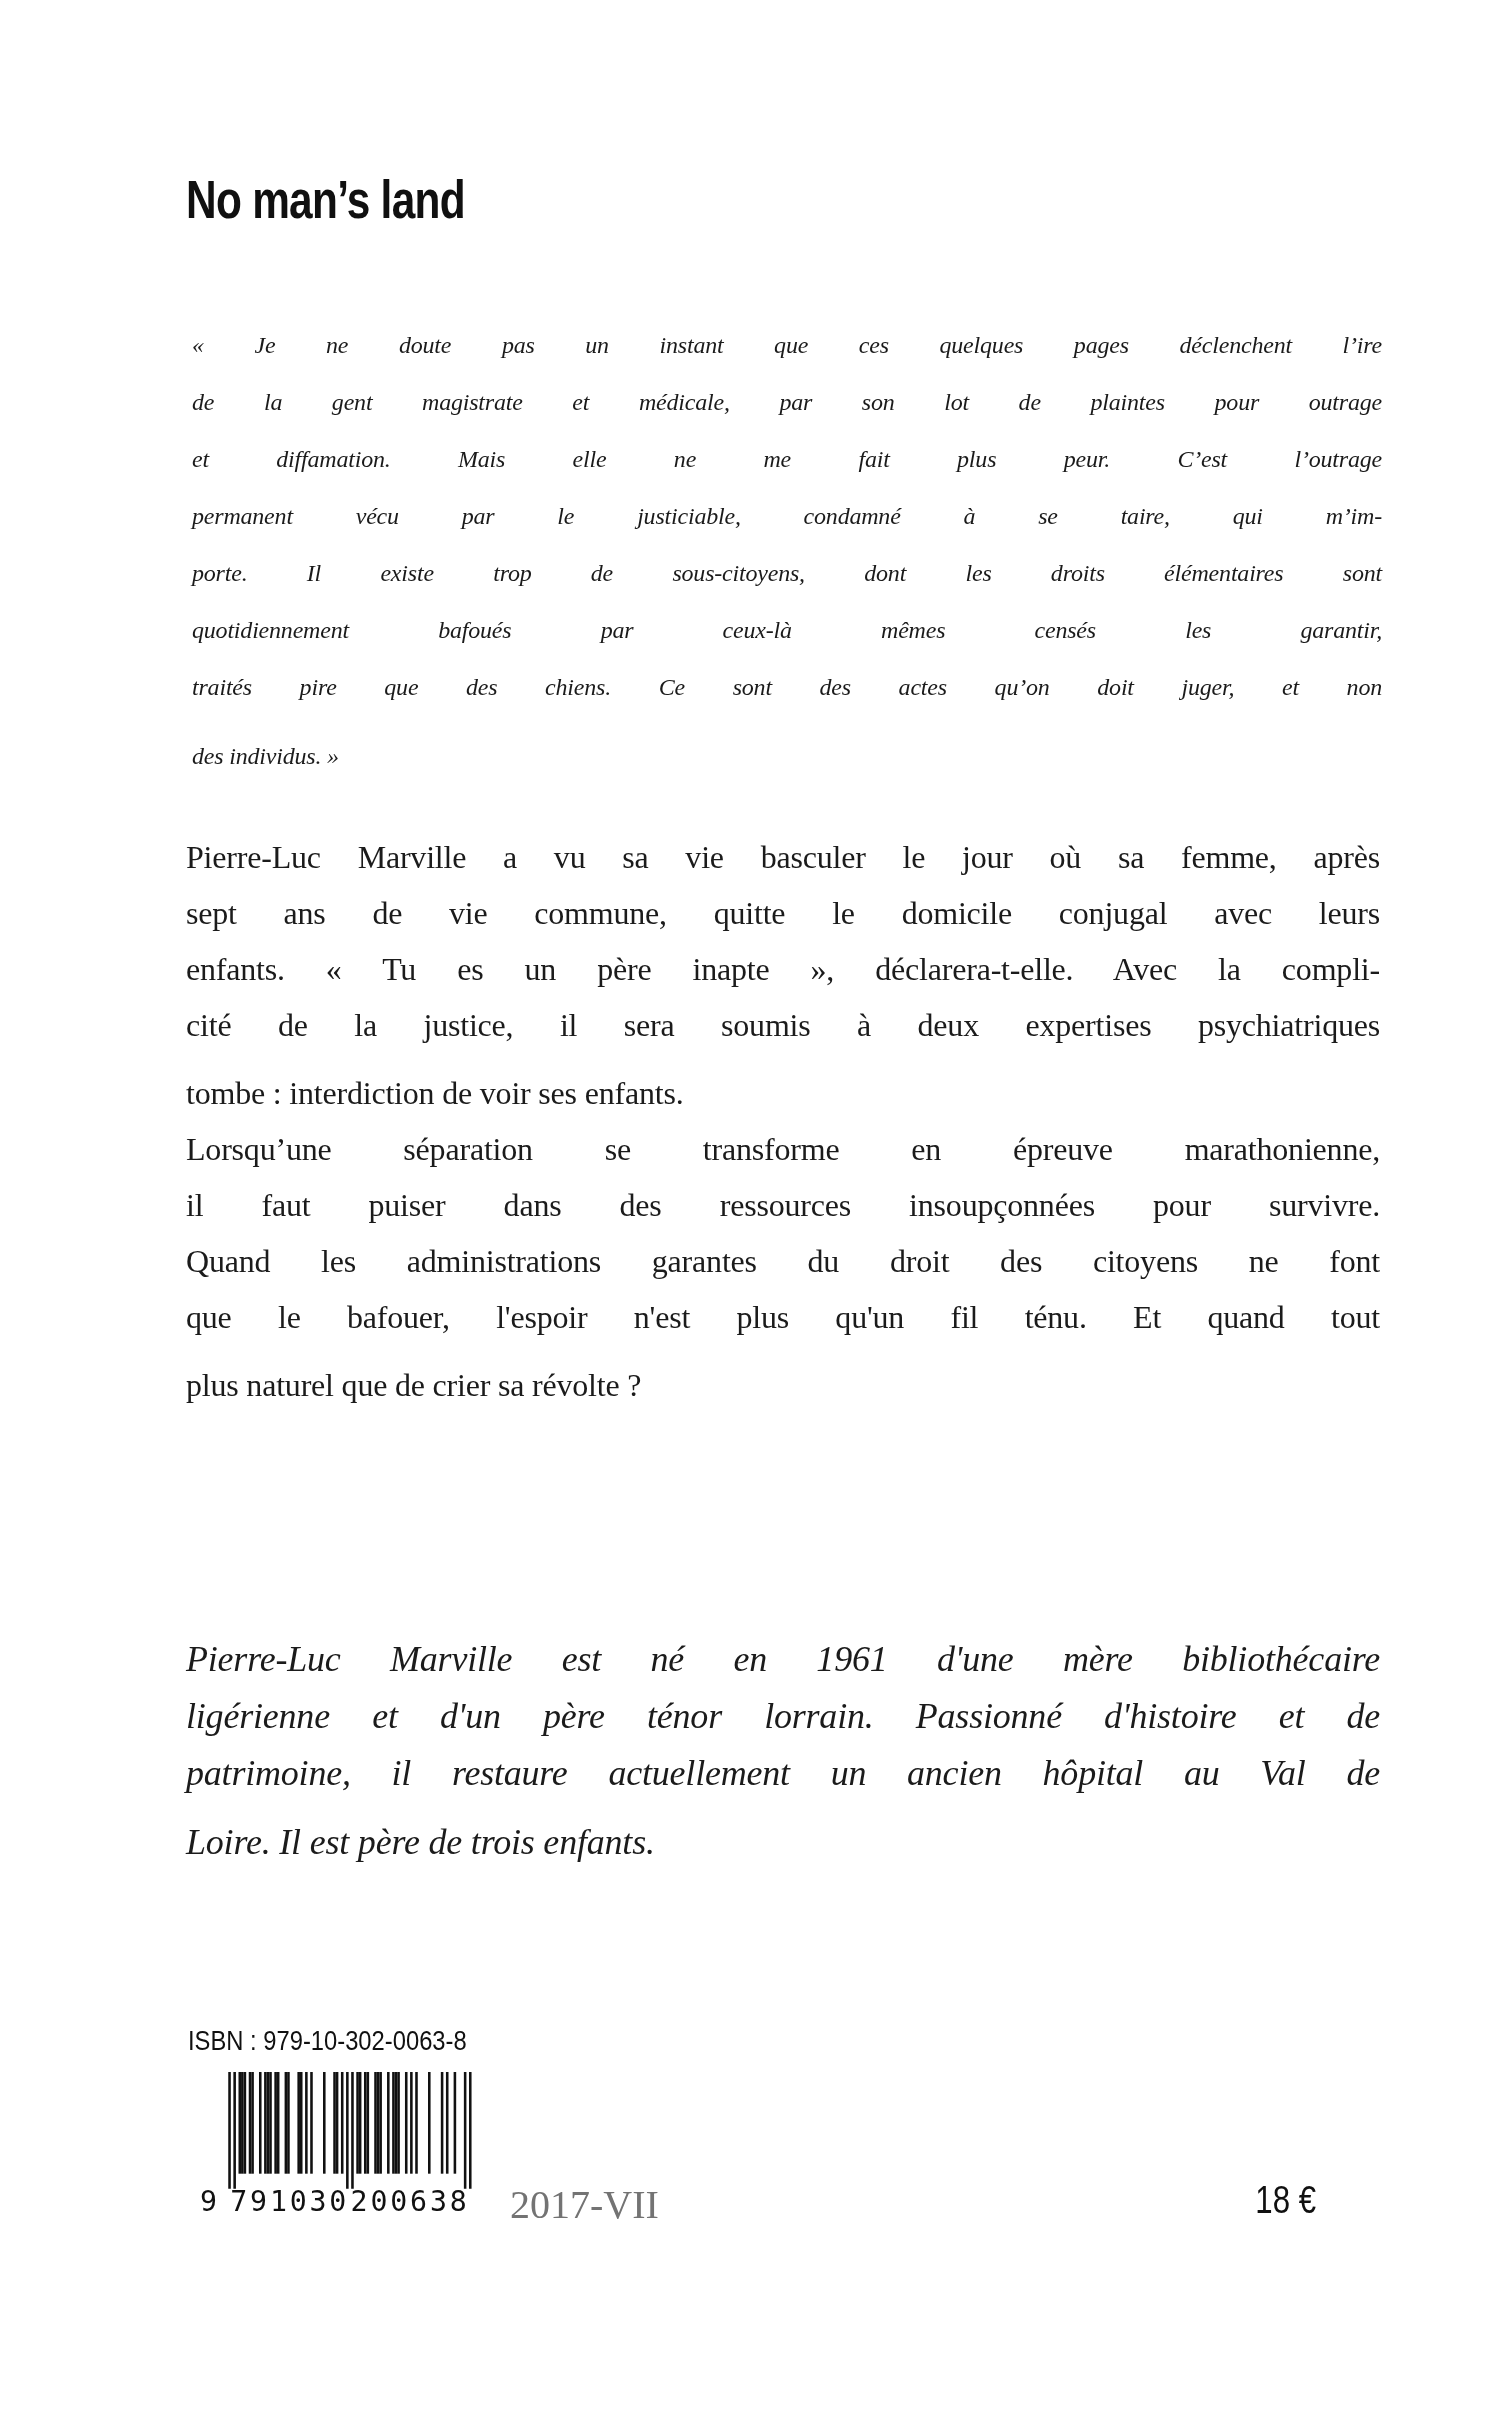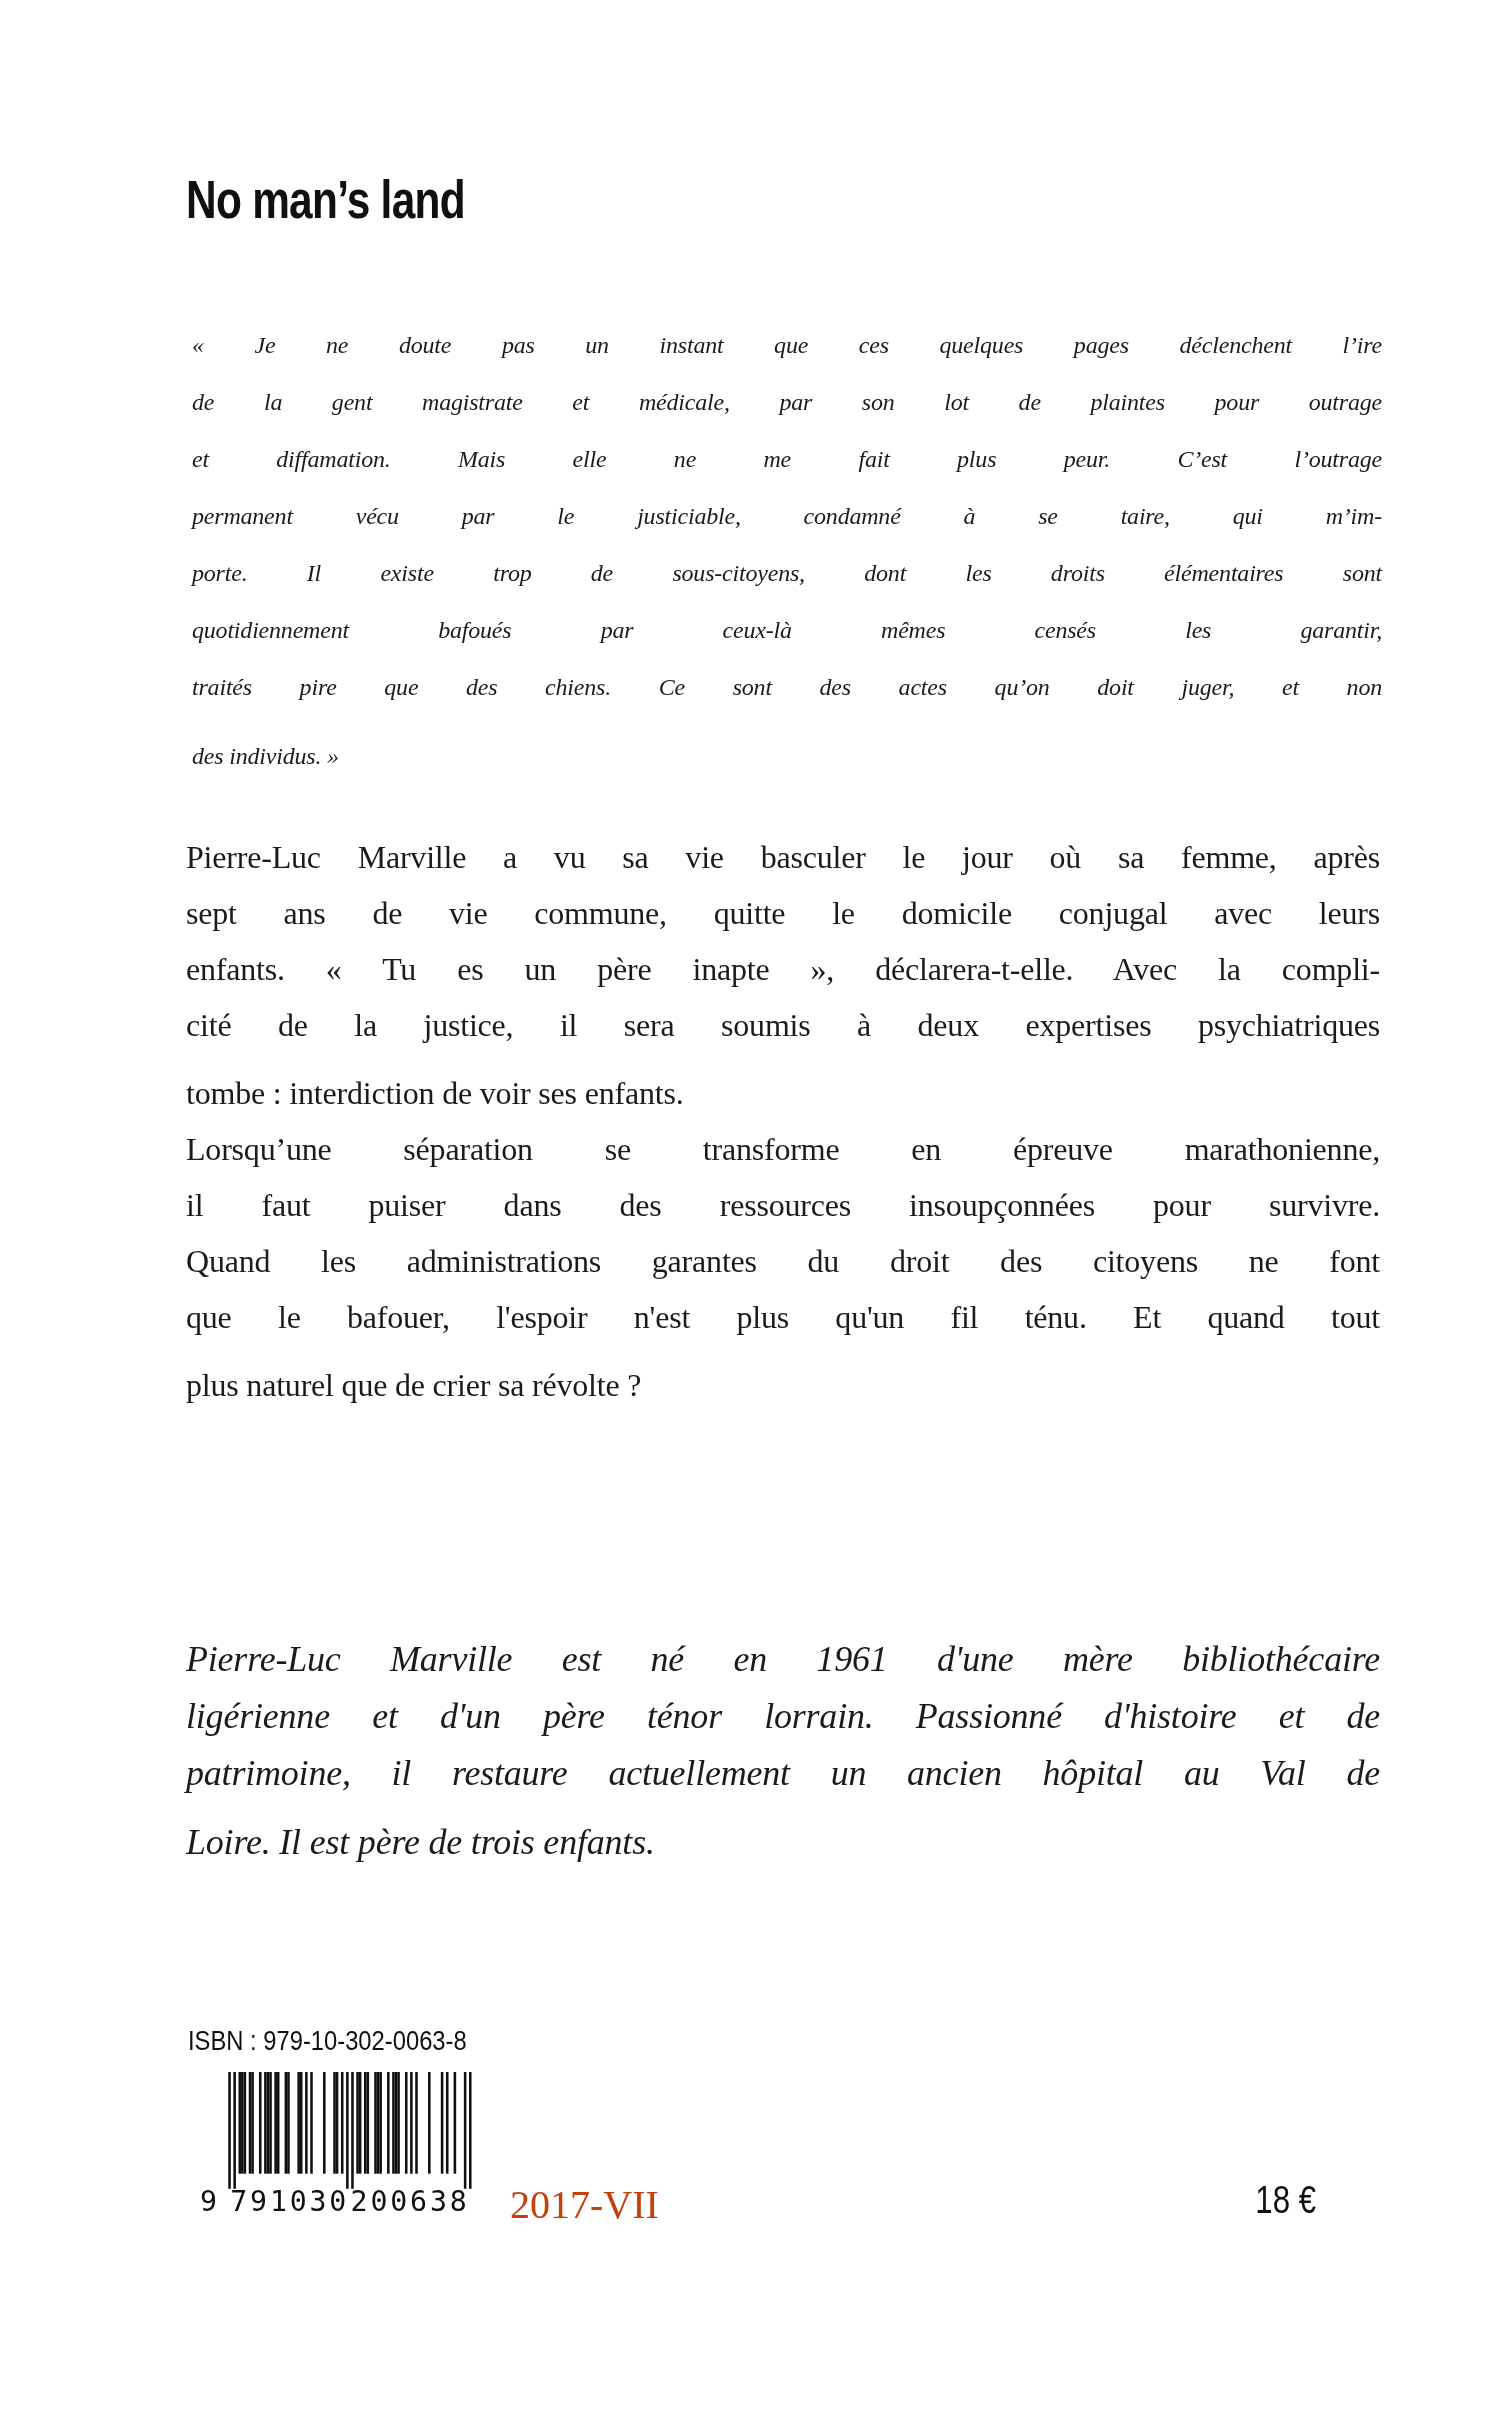--- a/index.html
+++ b/index.html
@@ -80,21 +80,21 @@
   .barcode {
     position: absolute;
     left: 198px;
     top: 2072px;
   }
   .edition-code {
     position: absolute;
     left: 510px;
     top: 2181px;
     font-size: 40px;
-    color: #c2410c;
+    color: #737373;
     white-space: nowrap;
   }
   .price-label {
     position: absolute;
     right: 158px;
     top: 2179px;
     font-family: "Liberation Sans", sans-serif;
     font-size: 38px;
     color: #101010;
     transform: scaleX(0.82);

